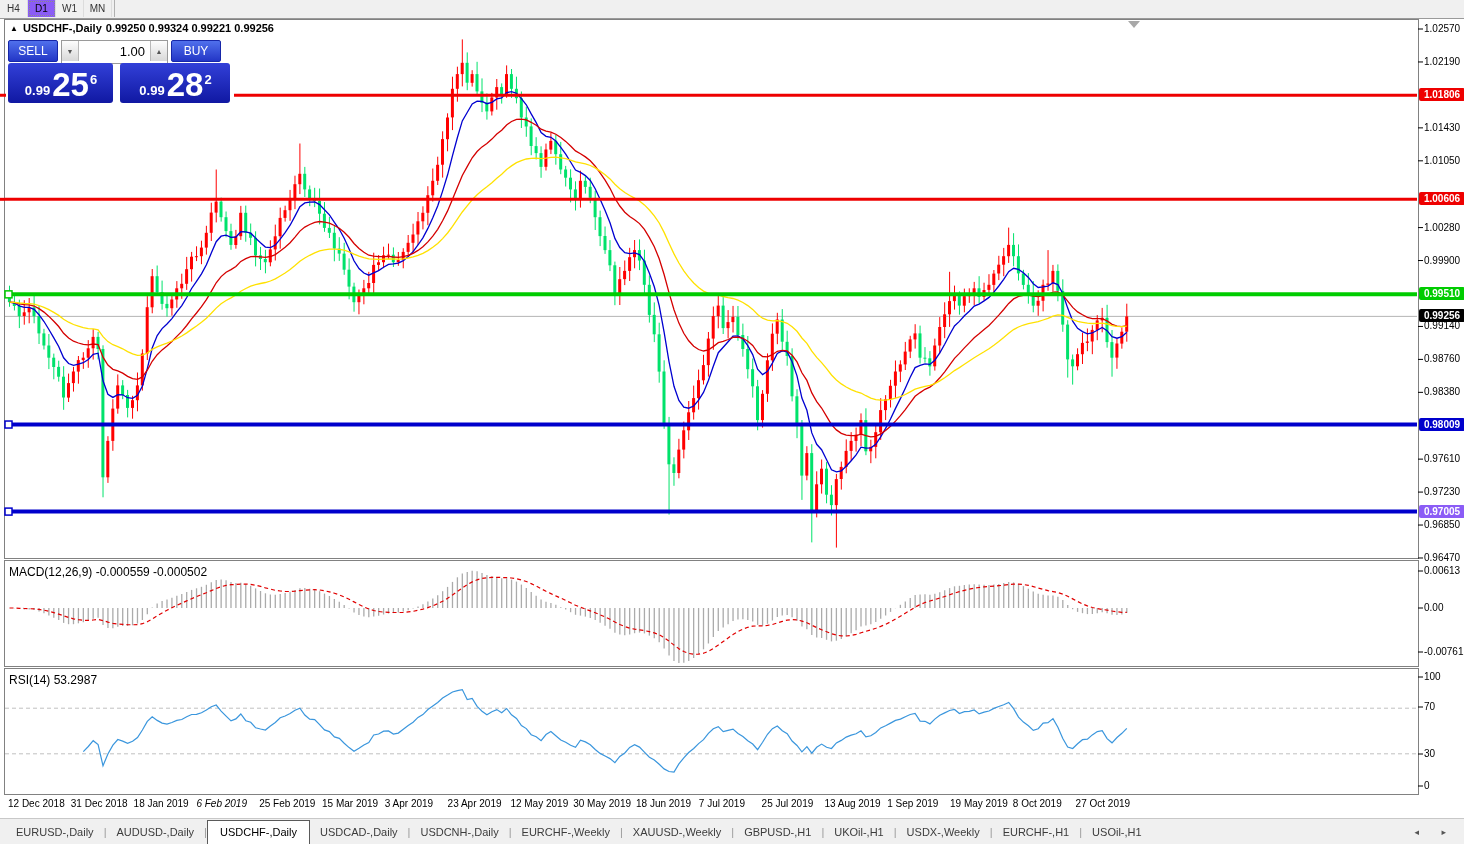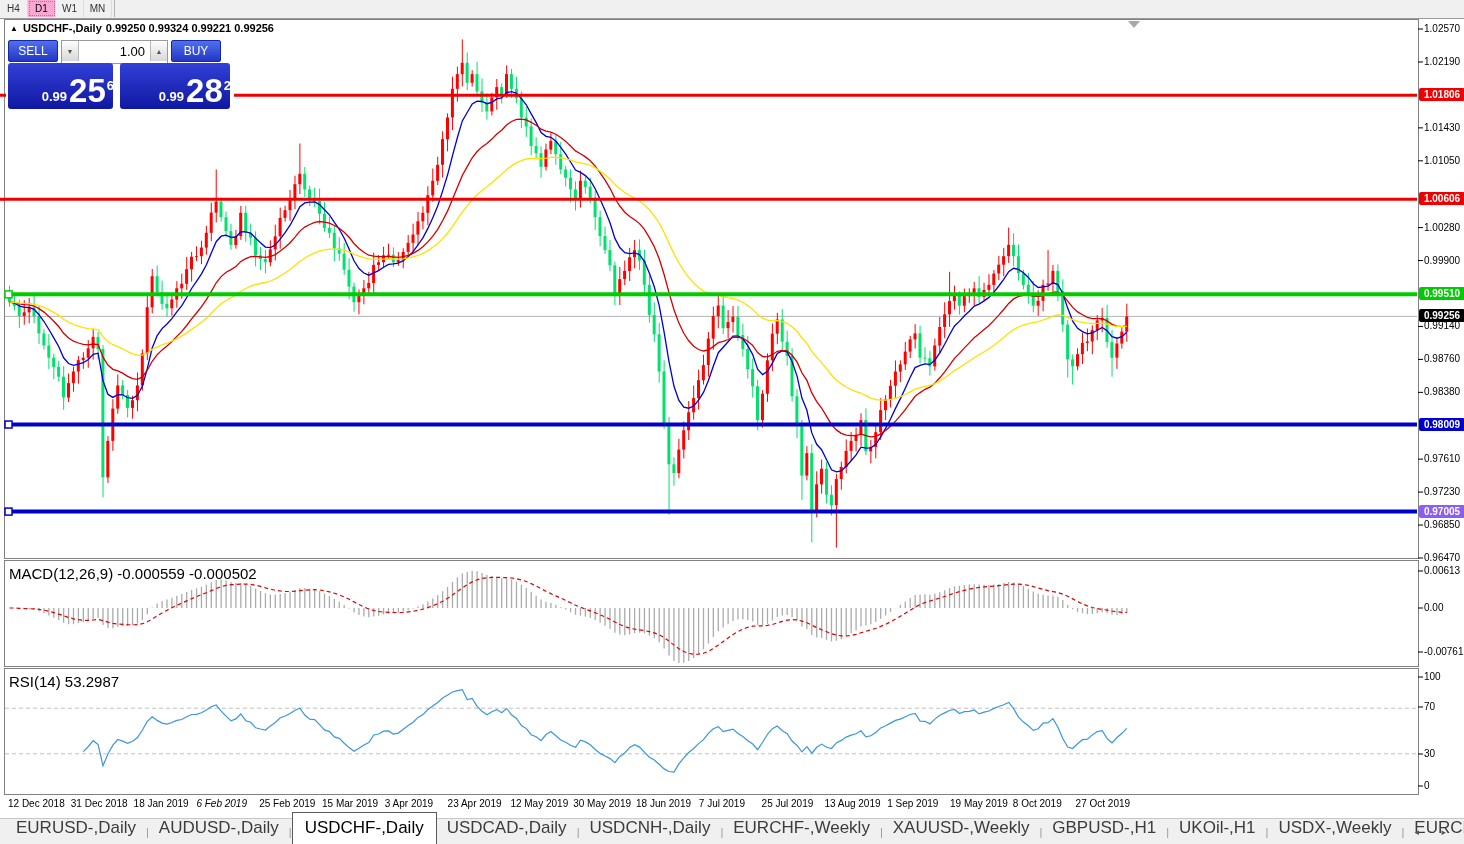--- a/index.html
+++ b/index.html
@@ -7,21 +7,21 @@
     width:1464px;height:844px;overflow:hidden;position:relative;
     background:#ffffff;font-family:"Liberation Sans",sans-serif;
     -webkit-font-smoothing:none;
   }
   
   .toolbar{position:absolute;left:0;top:0;width:1464px;height:18px;
     background:#f0f0f0;border-bottom:1px solid #9a9a9a;z-index:30}
   .tf-btn{display:inline-block;width:27px;height:17px;line-height:17px;
     text-align:center;font-size:10px;color:#333;vertical-align:top;
     border-right:1px solid #dcdcdc;cursor:default}
-  .tf-btn.active{background:#f9a8d4;outline:1px dotted #8a8a8a;outline-offset:-2px;color:#000}
+  .tf-btn.active{background:#8b5cf6;outline:1px dotted #8a8a8a;outline-offset:-2px;color:#000}
   .tf-sep{display:inline-block;width:1px;height:17px;background:#b0b0b0;margin-left:2px;vertical-align:top}
   
   .pane{position:absolute;background:#ffffff;border:1px solid #818181;z-index:1}
   #pane-main{left:4px;top:19px;width:1413px;height:538px}
   #pane-macd{left:4px;top:560px;width:1413px;height:105px}
   #pane-rsi{left:4px;top:668px;width:1413px;height:125px}
   #chart-svg{position:absolute;left:0;top:0;z-index:5}
   
   .sym-header{position:absolute;left:10px;top:22px;z-index:20;
     font-size:11px;font-weight:bold;color:#000;white-space:nowrap}
@@ -33,38 +33,38 @@
   .btn-trade{width:50px;height:22px;border:1px solid #1626a8;border-radius:2px;
     background:linear-gradient(#5070ec,#2336c6);color:#fff;font-size:12px;
     font-family:"Liberation Sans",sans-serif;padding:0;cursor:pointer}
   .vol-box{display:flex;height:22px;margin:0 3px;border:1px solid #9a9a9a;background:#fff}
   .spin-btn{width:17px;height:20px;border:none;background:linear-gradient(#fdfdfd,#d8d8d8);
     border-right:1px solid #b8b8b8;font-size:7px;color:#555;padding:0;cursor:pointer}
   .spin-btn.up{border-right:none;border-left:1px solid #b8b8b8}
   .vol-input{width:66px;height:20px;border:none;font-size:13px;text-align:right;
     padding:0 5px 0 0;font-family:"Liberation Sans",sans-serif;color:#000}
   .tp-row2{display:flex;margin-top:1px}
-  .price-box{height:46px;border-radius:3px;background:linear-gradient(#3240d8,#1018a2);
-    color:#fff;display:flex;align-items:flex-end;justify-content:flex-end;position:relative}
+  .price-box{height:40px;border-radius:3px;background:linear-gradient(#3240d8,#1018a2);
+    color:#fff;display:flex;align-items:flex-end;justify-content:center;position:relative}
   .price-box.sell{width:105px;margin-right:7px}
   .price-box.buy{width:110px}
   .pb-small{font-size:13px;font-weight:bold;margin:0 2px 5px 0}
   .pb-big{font-size:33px;font-weight:bold;line-height:36px}
   .pb-sup{font-size:13px;font-weight:bold;position:relative;top:-16px;left:1px}
   
   .axis-label{position:absolute;left:1424px;font-size:10px;color:#000;z-index:10;white-space:nowrap}
   .level-label{position:absolute;left:1419px;width:46px;height:13px;line-height:13px;
     text-align:center;font-size:10px;font-weight:bold;color:#fff;border-radius:2px;z-index:11}
-  .ind-label{position:absolute;left:9px;font-size:15px;color:#000;z-index:10;white-space:nowrap}
+  .ind-label{position:absolute;left:9px;font-size:12px;color:#000;z-index:10;white-space:nowrap}
   .date-label{position:absolute;top:798px;font-size:10px;color:#000;z-index:10;white-space:nowrap}
   
   .tabbar{position:absolute;left:0;top:818px;width:1464px;height:26px;
     background:#f0f0f0;border-top:1px solid #c8c8c8;z-index:30;
     display:flex;align-items:flex-end;padding-left:6px;box-sizing:border-box}
-  .tab{font-size:17px;color:#3c3c3c;padding:5px 10px 6px 10px;cursor:pointer;white-space:nowrap}
+  .tab{font-size:11px;color:#3c3c3c;padding:5px 10px 6px 10px;cursor:pointer;white-space:nowrap}
   .tab.active{background:#fff;border:1px solid #5a5a5a;border-bottom:none;
     color:#000;padding:5px 12px 7px 12px;position:relative;top:1px}
   .tab-sep{color:#999;font-size:11px;padding-bottom:6px}
   .tab-arrows{position:absolute;right:8px;bottom:7px;color:#555;font-size:9px;letter-spacing:10px;cursor:pointer}
   .shift-tri{position:absolute;left:1128px;top:21px;width:0;height:0;z-index:8;
     border-left:6px solid transparent;border-right:6px solid transparent;border-top:7px solid #a8a8a8}
 </style>
 </head>
 <body>
 

